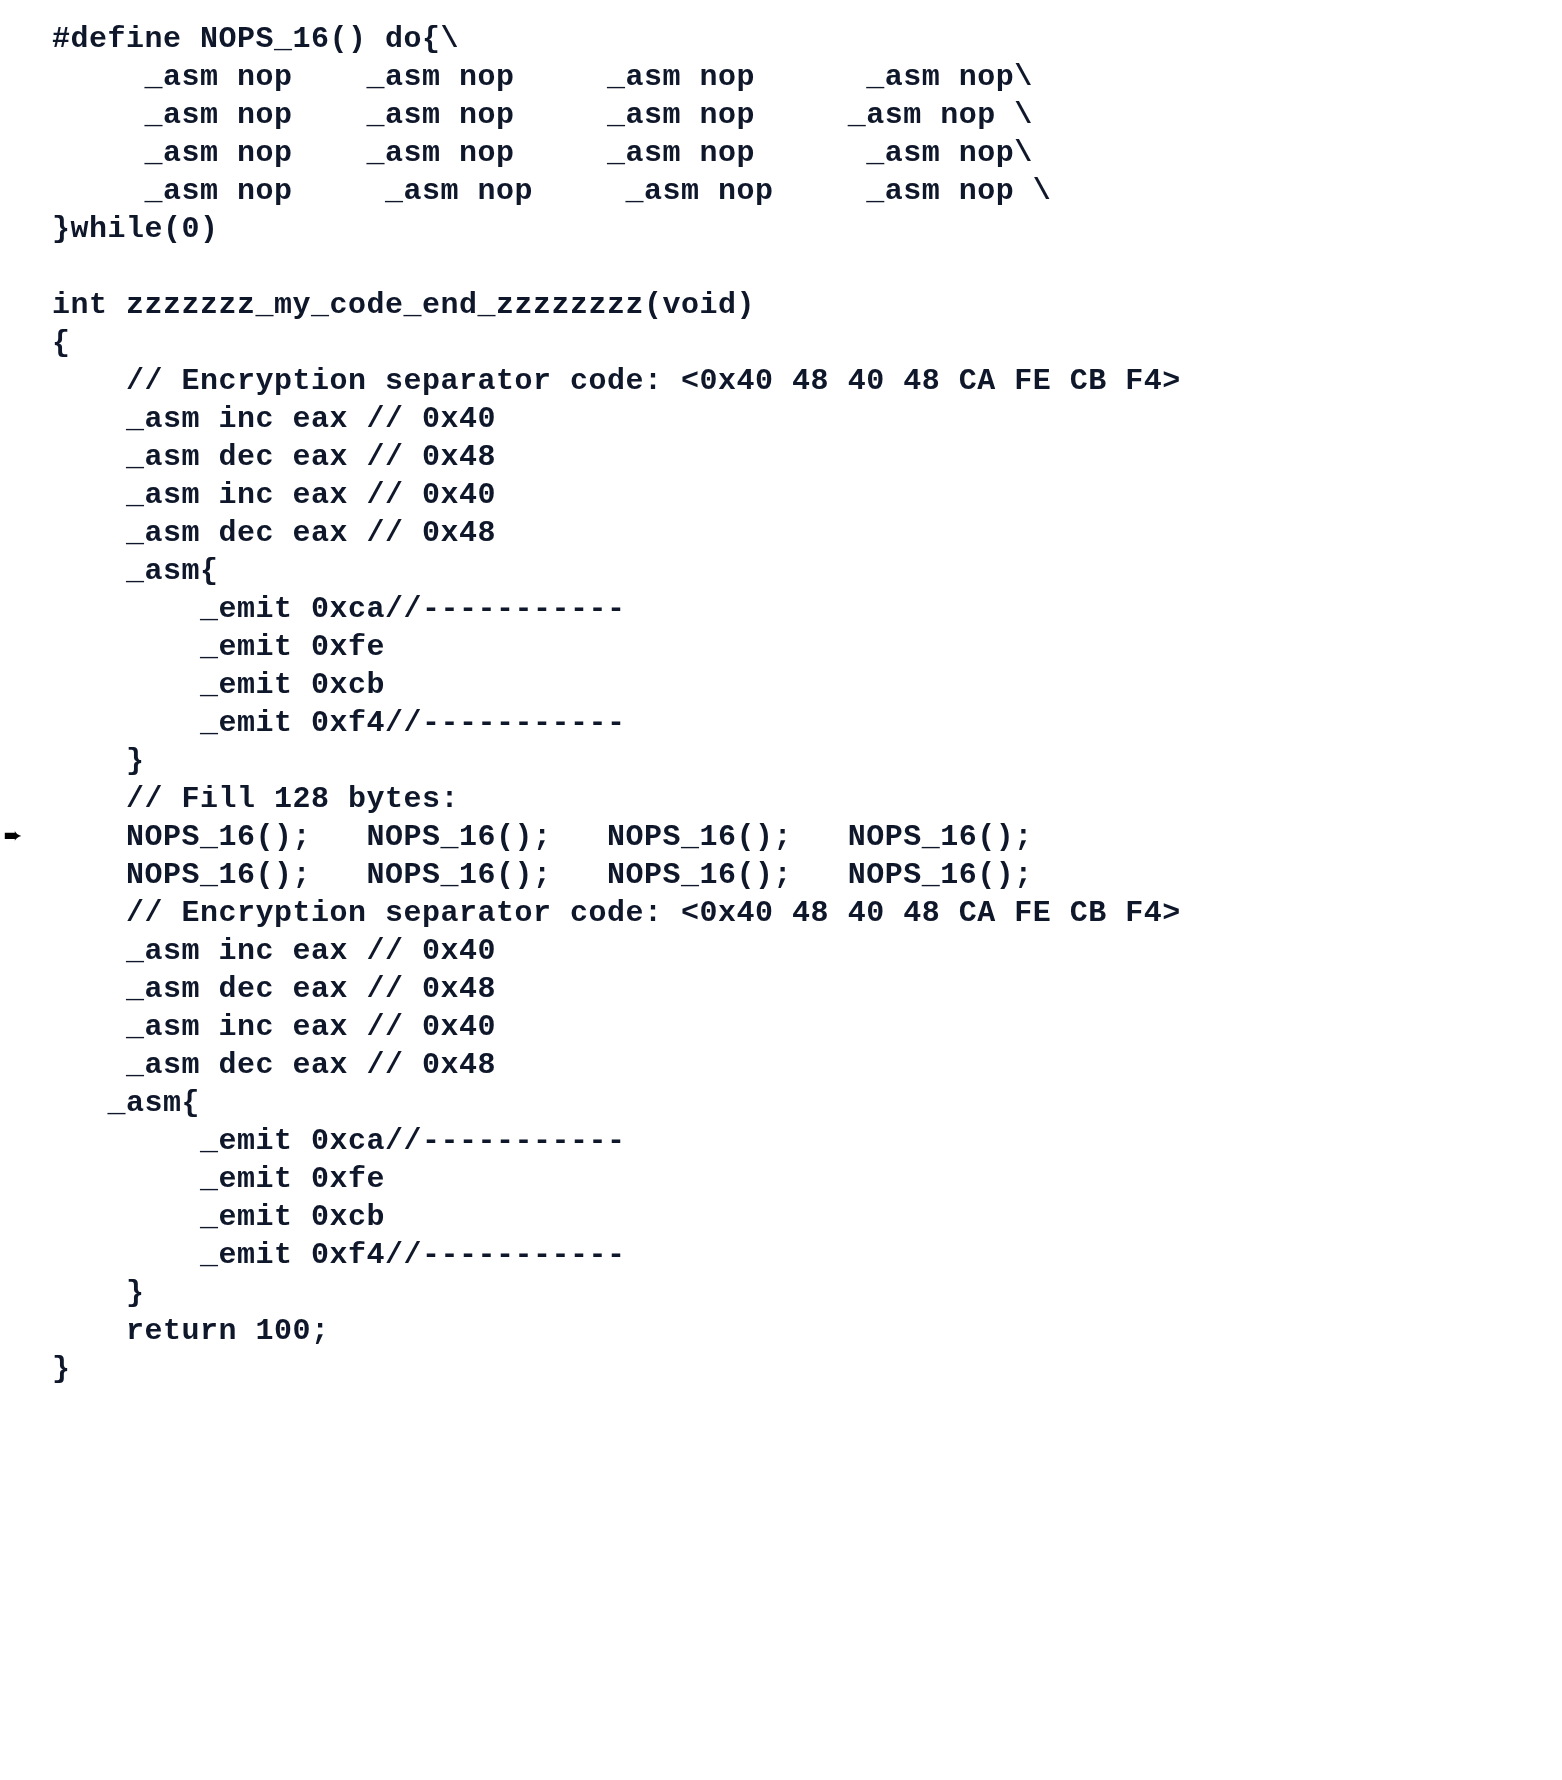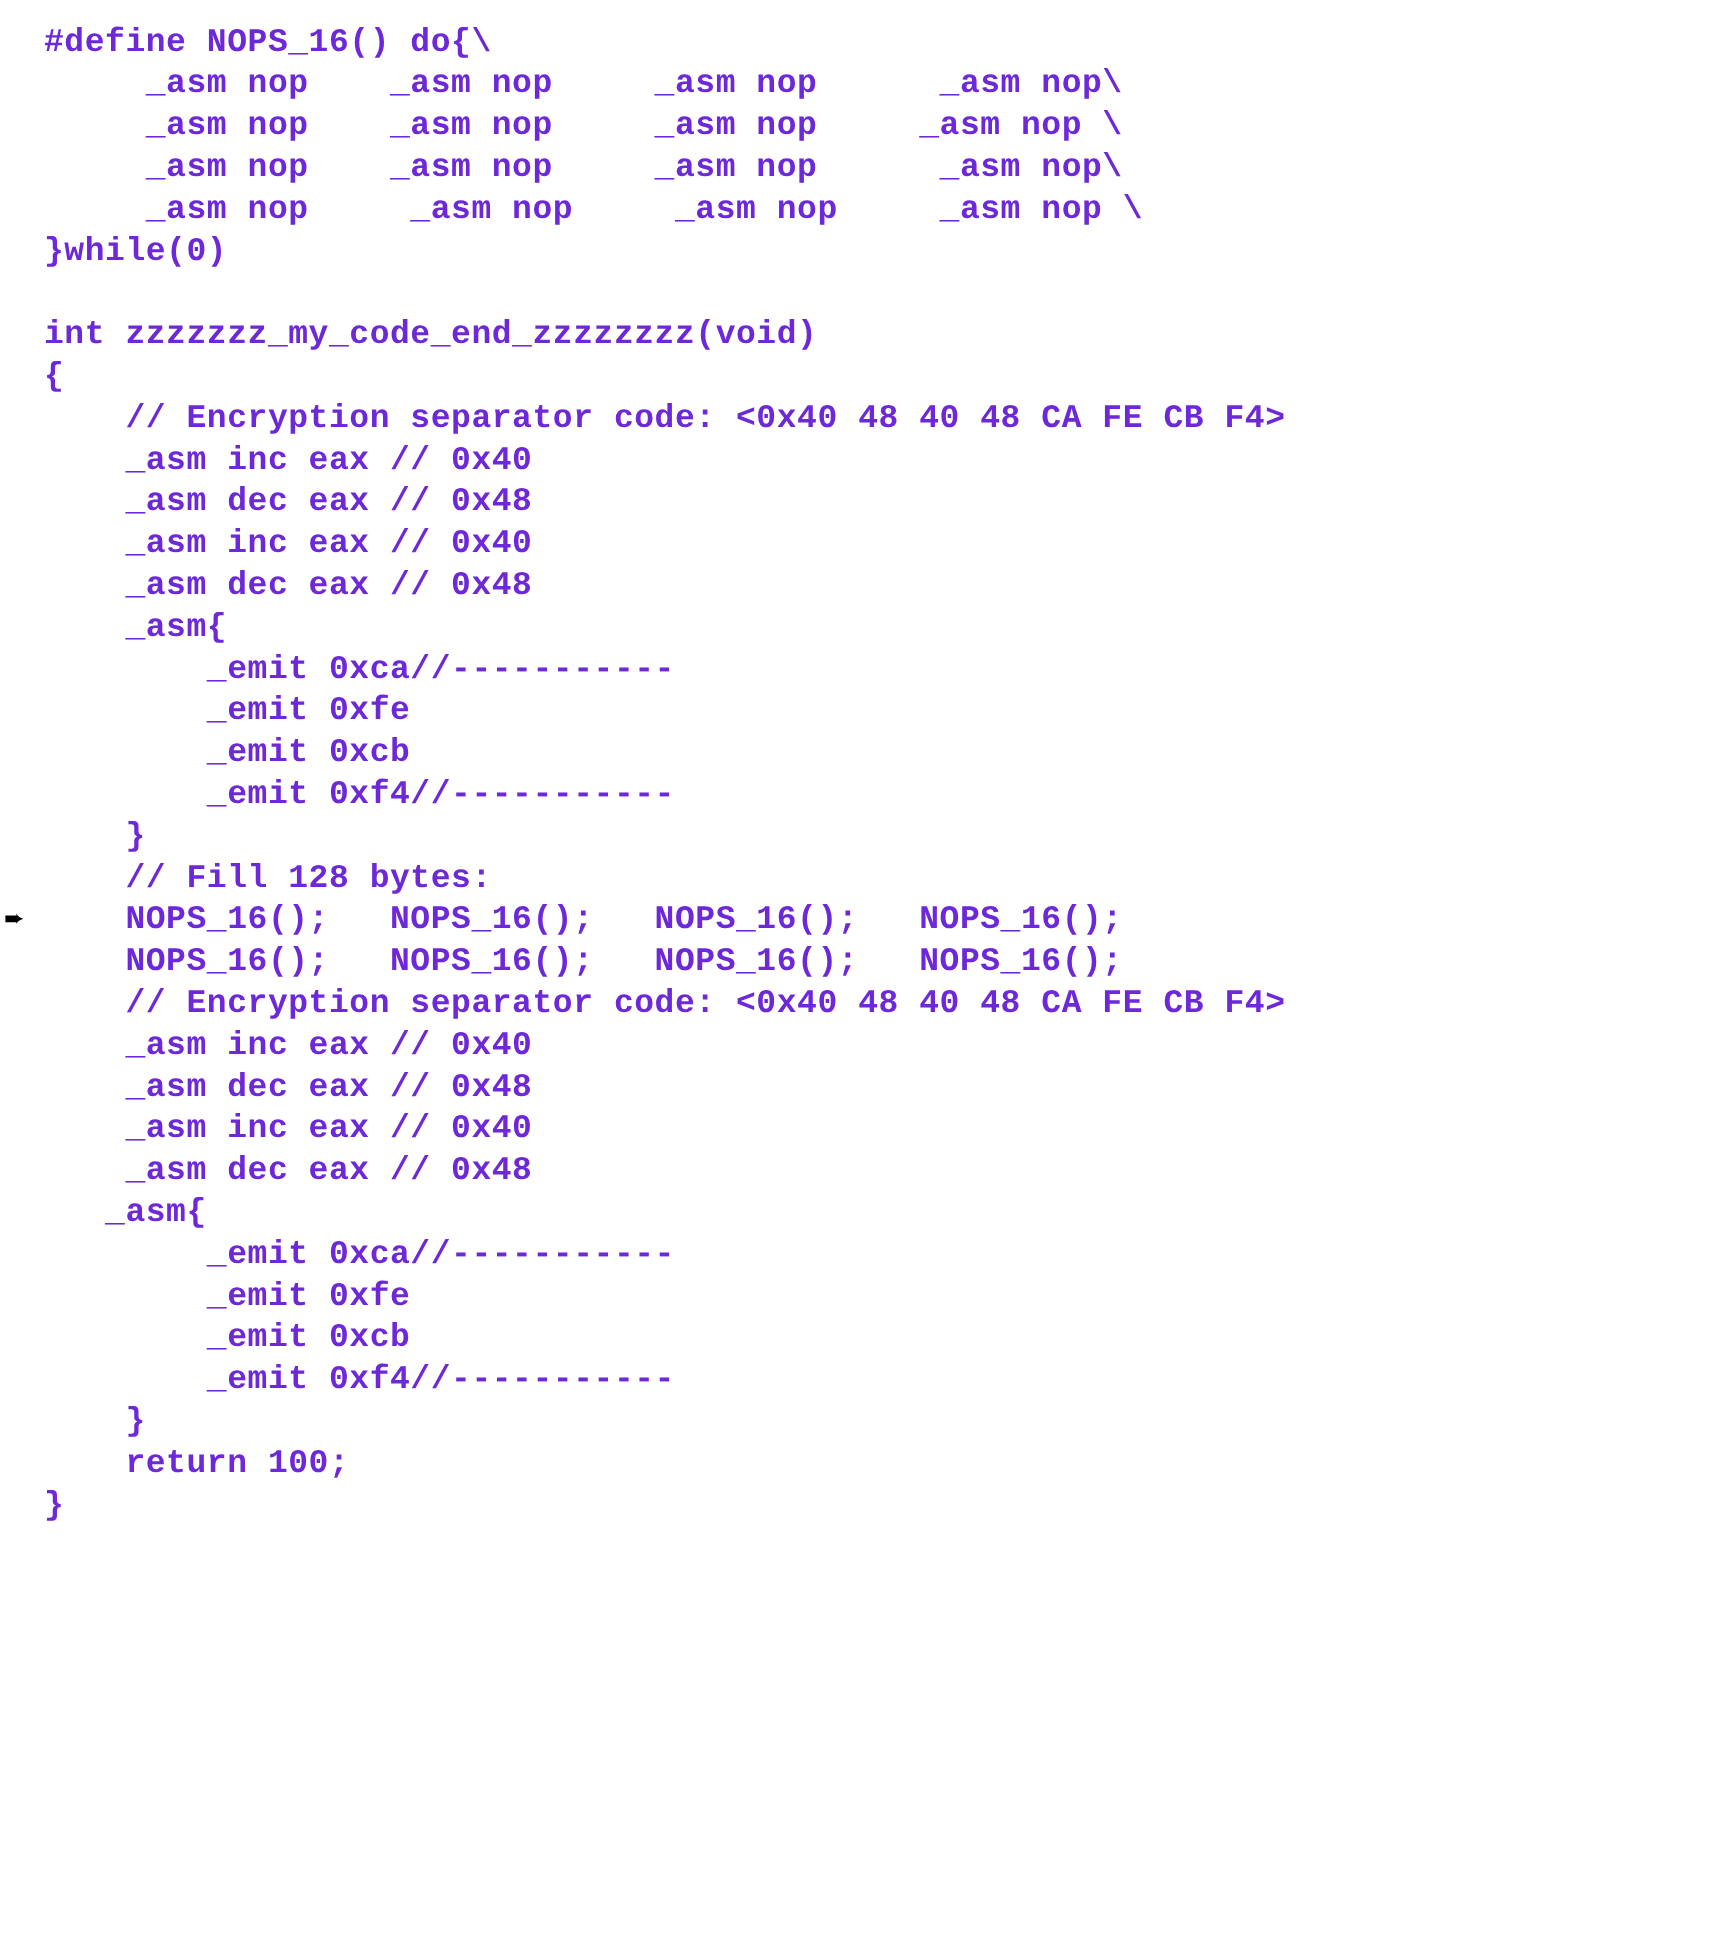--- a/index.html
+++ b/index.html
@@ -8,22 +8,22 @@
     background: #ffffff;
     width: 1562px;
   }
   pre.code {
     font-family: "Courier New", Courier, monospace;
     font-weight: bold;
     font-size: 30px;
     line-height: 38px;
     white-space: pre;
     margin: 0;
-    padding: 20px 0 20px 40px;
-    color: #6d28d9;
+    padding: 20px 0 20px 52px;
+    color: #0f172a;
     letter-spacing: 0.5px;
   }
   .marker {
     position: absolute;
     left: 4px;
     font-family: "Courier New", Courier, monospace;
     font-weight: bold;
     font-size: 30px;
     color: #000;
   }

